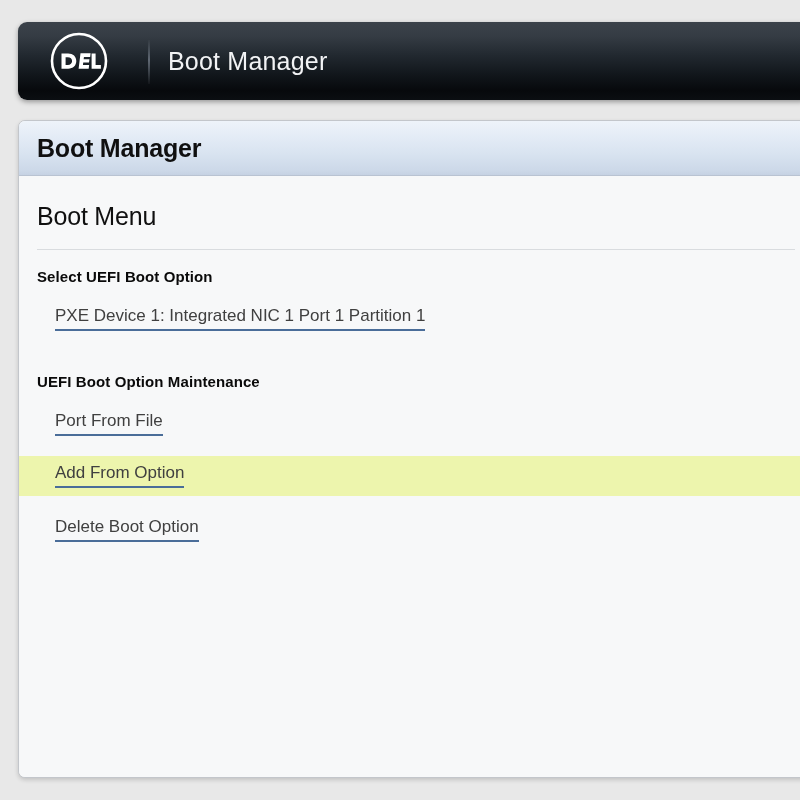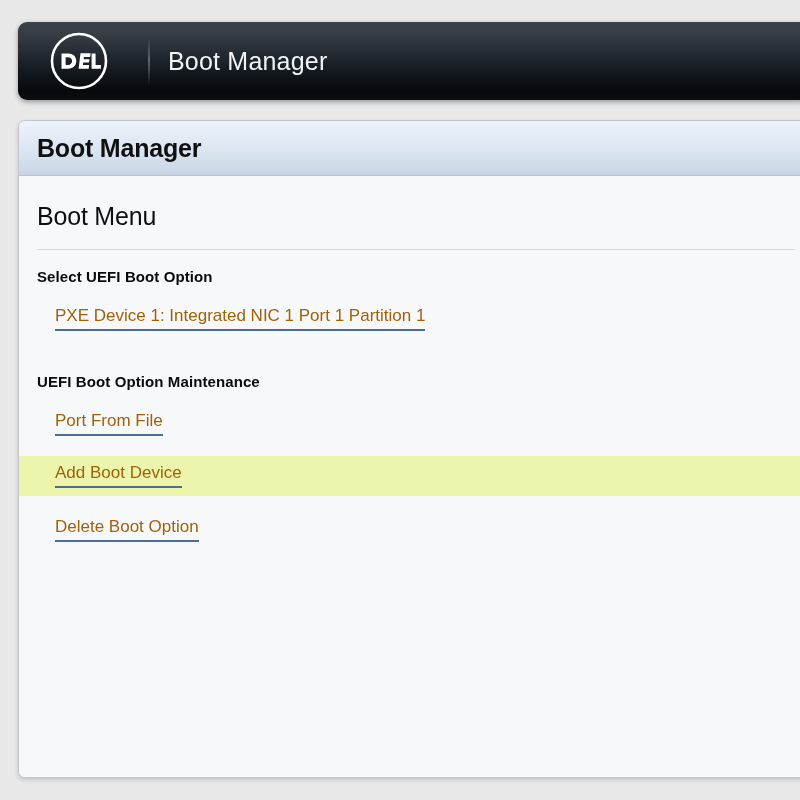--- a/index.html
+++ b/index.html
@@ -133,21 +133,21 @@
     padding: 6px 0 8px 0;
     display: block;
   }
   .link-row.highlight {
     background: #edf5ad;
     margin-top: 12px;
   }
   .link-row .link {
     display: inline-block;
     margin-left: 36px;
-    color: #a16207;
+    color: #404040;
     font-size: 17px;
     line-height: 22px;
     border-bottom: 2px solid #4a6d99;
     padding-bottom: 2px;
     cursor: pointer;
     white-space: nowrap;
   }
   .spacer-lg { height: 16px; }
 </style>
 </head>
@@ -197,21 +197,21 @@
 
     <div class="spacer-lg"></div>
 
     <div class="group-label">UEFI Boot Option Maintenance</div>
 
     <div class="link-row">
       <span class="link">Port From File</span>
     </div>
 
     <div class="link-row highlight">
-      <span class="link">Add Boot Device</span>
+      <span class="link">Add From Option</span>
     </div>
 
     <div class="link-row">
       <span class="link">Delete Boot Option</span>
     </div>
 
   </div>
 </div>
 
 </body></html>

